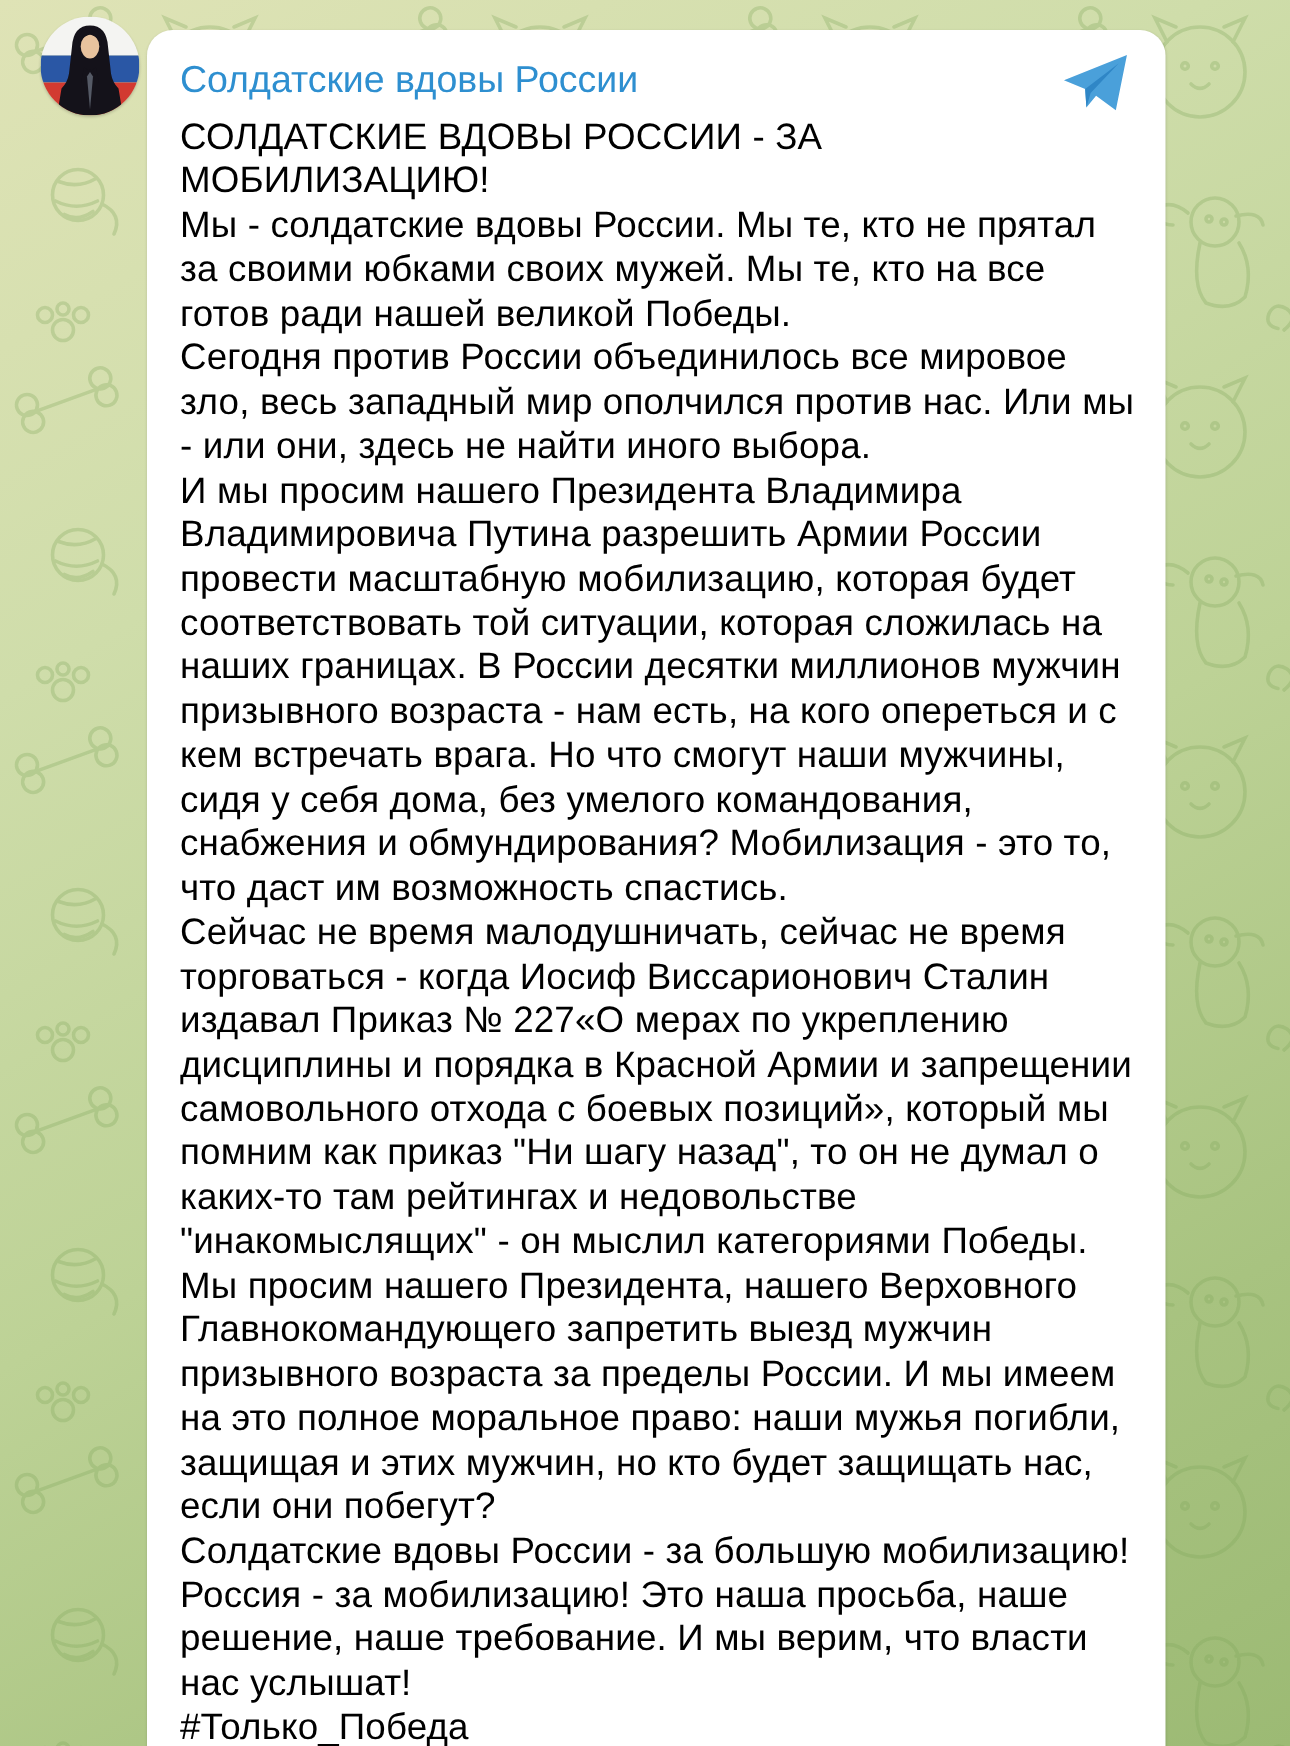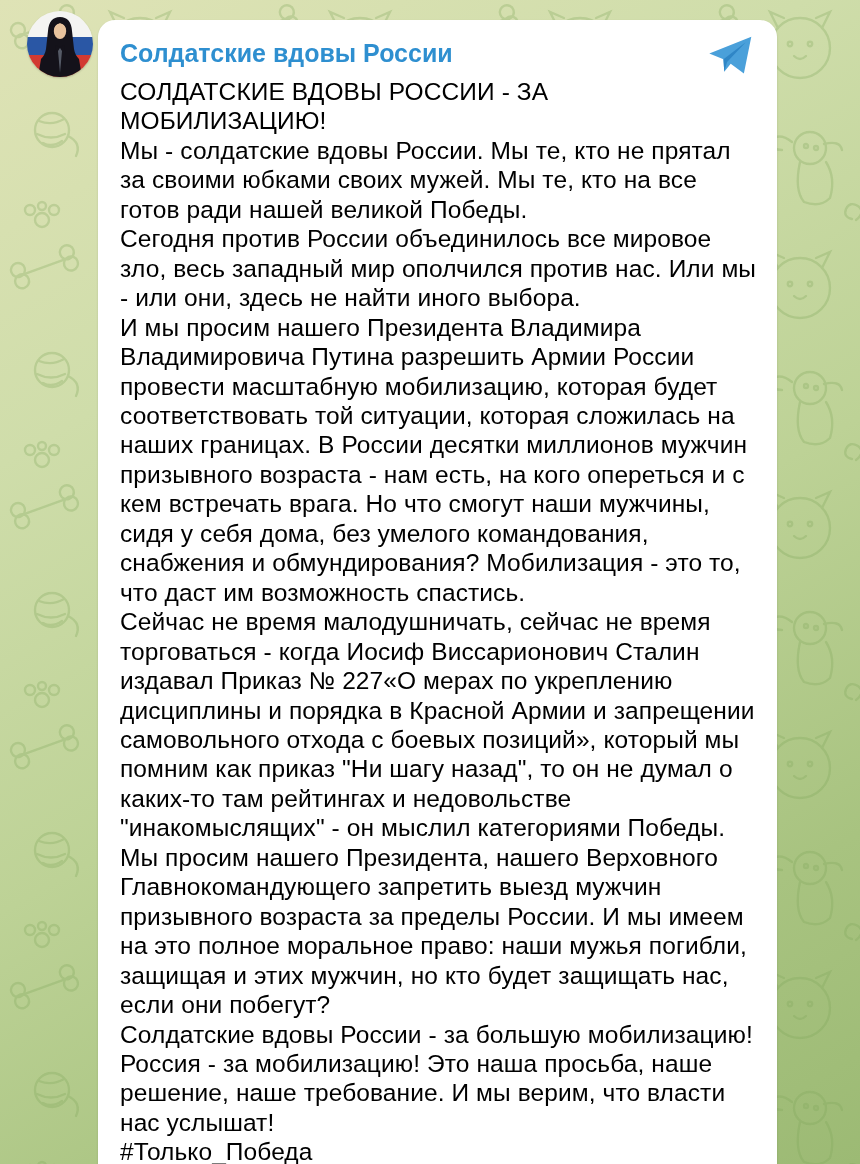--- a/index.html
+++ b/index.html
@@ -30,21 +30,21 @@
     width: 66px; height: 66px; border-radius: 50%;
     overflow: hidden;
     box-shadow: 0 1px 2px rgba(0,0,0,0.2);
     cursor: pointer;
   }
   .bubble-header {
     display: flex; align-items: flex-start; justify-content: space-between;
     height: 44px;
   }
   .channel-name {
-    font-size: 25px; font-weight: bold;
+    font-size: 25px; font-weight: normal;
     color: #2e8fd0;
     line-height: 40px;
     cursor: pointer;
     white-space: nowrap;
     text-align: right;
   }
   .plane-wrap { width: 48px; height: 42px; margin-top: 2px; }
   .msg-text {
     color: #000000;
     font-size: 24.5px;

